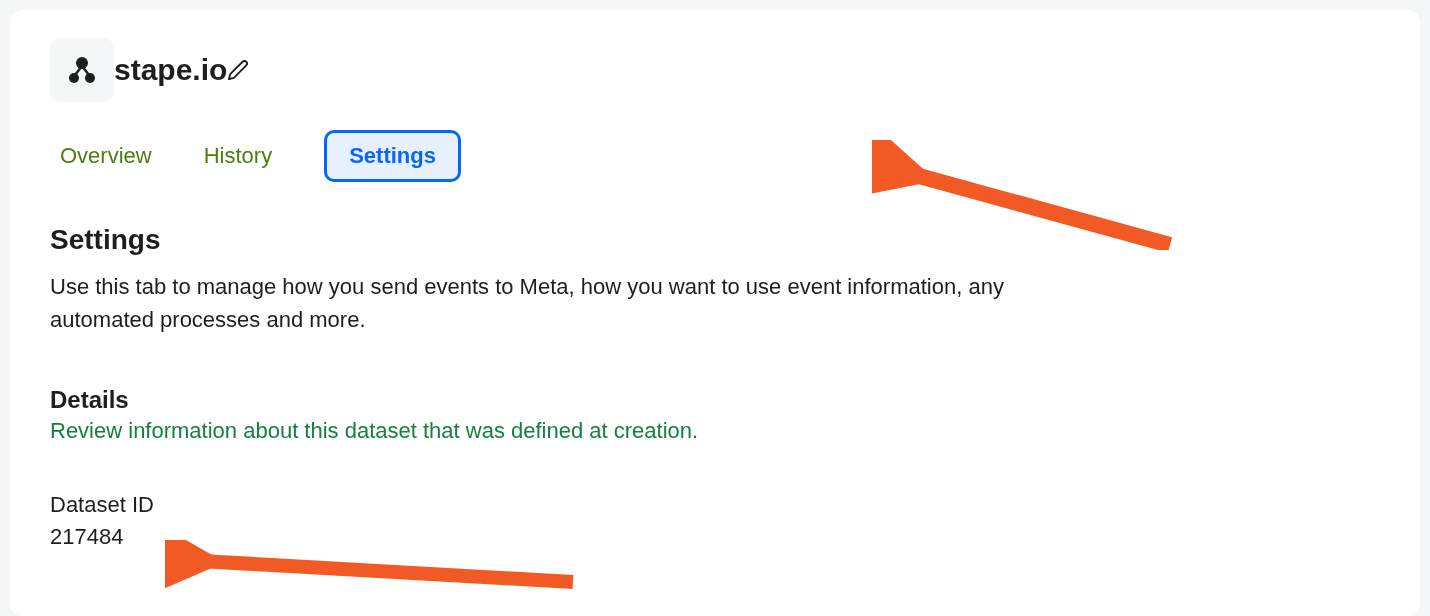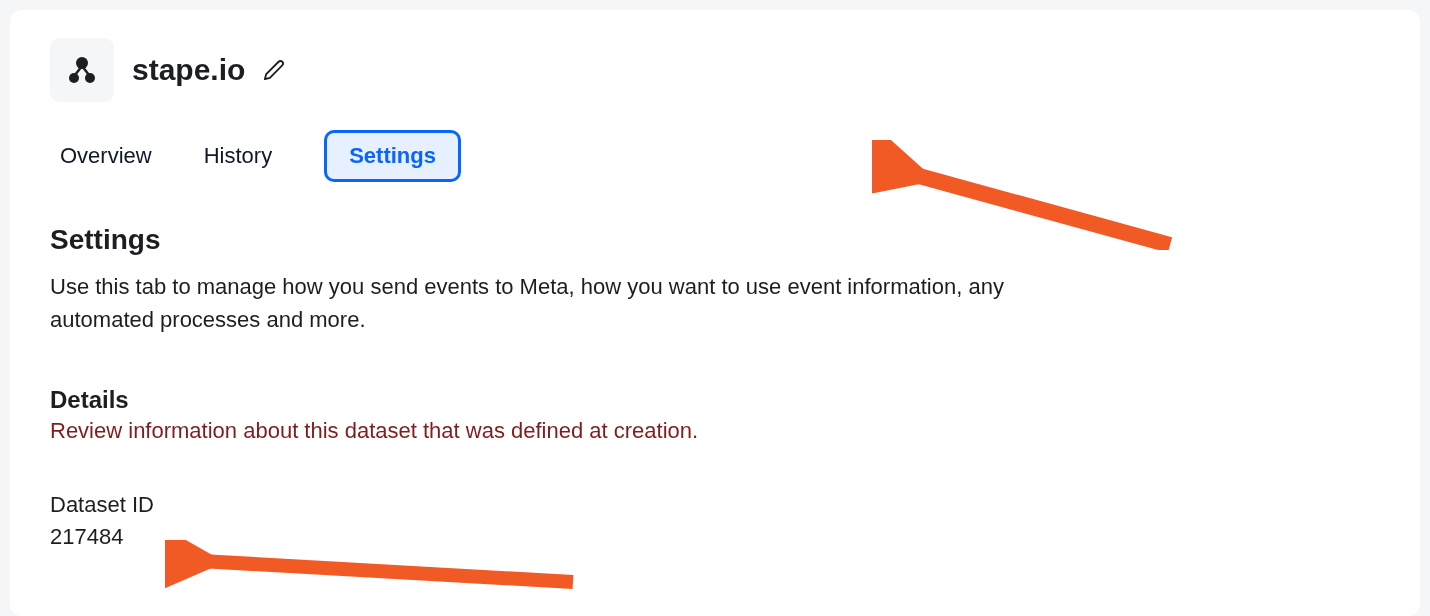--- a/index.html
+++ b/index.html
@@ -18,21 +18,20 @@
       background: #ffffff;
       margin: 10px 10px 0 10px;
       border-radius: 12px;
       padding: 28px 40px 0 40px;
       height: 606px;
       position: relative;
     }
     .header-row {
       display: flex;
       align-items: center;
-      gap: 18px;
       margin-bottom: 28px;
     }
     .app-icon {
       width: 64px;
       height: 64px;
       background: #f5f6f7;
       border-radius: 10px;
       display: flex;
       align-items: center;
       justify-content: center;
@@ -53,21 +52,21 @@
     }
     .tabs {
       display: flex;
       align-items: center;
       gap: 52px;
       padding-left: 10px;
       margin-bottom: 42px;
     }
     .tab {
       font-size: 22px;
-      color: #0f172a;
+      color: #4d7c0f;
       cursor: pointer;
       padding: 8px 0;
     }
     .tab.active {
       color: #0866ff;
       font-weight: 700;
       border: 3px solid #0866ff;
       background: #e7f0ff;
       border-radius: 10px;
       padding: 10px 22px;
@@ -86,21 +85,21 @@
       margin-bottom: 50px;
     }
     .subheading {
       font-size: 24px;
       font-weight: 700;
       color: #1c1e21;
       margin-bottom: 4px;
     }
     .subtext {
       font-size: 22px;
-      color: #7f1d1d;
+      color: #15803d;
       margin-bottom: 48px;
     }
     .field-label {
       font-size: 22px;
       font-weight: 400;
       color: #1c1e21;
       margin-bottom: 6px;
     }
     .field-value {
       font-size: 22px;

